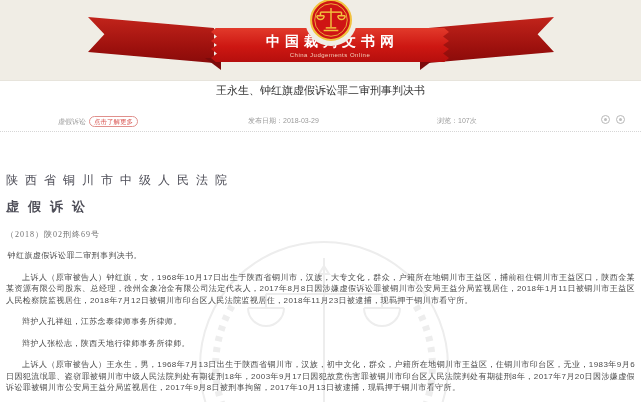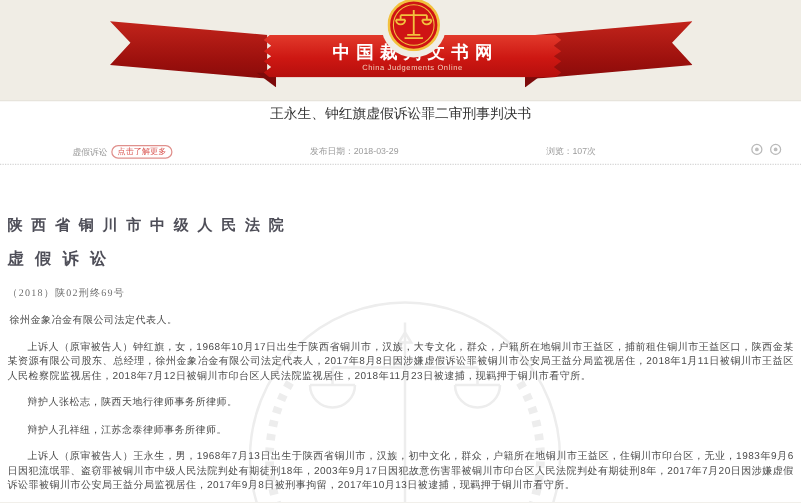--- a/index.html
+++ b/index.html
@@ -38,21 +38,21 @@
   .meta-publish { position:absolute; left:248px; top:3px; }
   .meta-views   { position:absolute; left:437px; top:3px; }
   .meta-icons   { position:absolute; right:16px; top:2px; display:flex; gap:6px; }
   .round-icon { width:9px; height:9px; border:1px solid #b9b9b9; border-radius:50%; position:relative; }
   .round-icon::after { content:""; position:absolute; left:2px; top:2px; width:3px; height:3px;
                        border-radius:50%; background:#bdbdbd; }
 
   
   .doc-body { position:relative; padding:0 6px; }
   .watermark { position:absolute; left:194px; top:64px; width:260px; height:260px; pointer-events:none; }
-  .court-name { margin-top:40px; font-size:12px; font-weight:bold; color:#4e4e58; letter-spacing:7px; }
+  .court-name { margin-top:40px; font-size:12px; font-weight:normal; color:#4e4e58; letter-spacing:7px; }
   .doc-type   { margin-top:9px;  font-size:13px; font-weight:bold; color:#4e4e58; letter-spacing:9px; }
   .case-no    { margin-top:13px; font-size:8px; color:#707070; letter-spacing:1px;font-family:Liberation Serif, serif; }
   .doc-body p { position:relative; margin-top:10px; font-size:8px; line-height:11.5px; color:#4a4a4a;
                 letter-spacing:0.4px; text-align:justify; text-indent:2em; }
   .doc-body p.no-indent { text-indent:0.2em; }
 </style>
 </head>
 <body>
 
 <div class="page">
@@ -122,21 +122,21 @@
           <circle cx="130" cy="196" r="22" stroke-dasharray="4 4"></circle>
           <line x1="96" y1="176" x2="164" y2="176"></line>
           <line x1="102" y1="226" x2="158" y2="226"></line>
         </g>
       </svg>
 
       <div class="court-name">陕西省铜川市中级人民法院</div>
       <div class="doc-type">虚假诉讼</div>
       <div class="case-no">（2018）陕02刑终69号</div>
 
-      <p class="no-indent">徐州金象冶金有限公司法定代表人。</p>
+      <p class="no-indent">钟红旗虚假诉讼罪二审刑事判决书。</p>
       <p>上诉人（原审被告人）钟红旗，女，1968年10月17日出生于陕西省铜川市，汉族，大专文化，群众，户籍所在地铜川市王益区，捕前租住铜川市王益区口，陕西金某某资源有限公司股东、总经理，徐州金象冶金有限公司法定代表人，2017年8月8日因涉嫌虚假诉讼罪被铜川市公安局王益分局监视居住，2018年1月11日被铜川市王益区人民检察院监视居住，2018年7月12日被铜川市印台区人民法院监视居住，2018年11月23日被逮捕，现羁押于铜川市看守所。</p>
+      <p>辩护人孔祥纽，江苏念泰律师事务所律师。</p>
       <p>辩护人张松志，陕西天地行律师事务所律师。</p>
-      <p>辩护人孔祥纽，江苏念泰律师事务所律师。</p>
       <p>上诉人（原审被告人）王永生，男，1968年7月13日出生于陕西省铜川市，汉族，初中文化，群众，户籍所在地铜川市王益区，住铜川市印台区，无业，1983年9月6日因犯流氓罪、盗窃罪被铜川市中级人民法院判处有期徒刑18年，2003年9月17日因犯故意伤害罪被铜川市印台区人民法院判处有期徒刑8年，2017年7月20日因涉嫌虚假诉讼罪被铜川市公安局王益分局监视居住，2017年9月8日被刑事拘留，2017年10月13日被逮捕，现羁押于铜川市看守所。</p>
 
     </div>
   </div>
 </div>
 
 </body></html>

